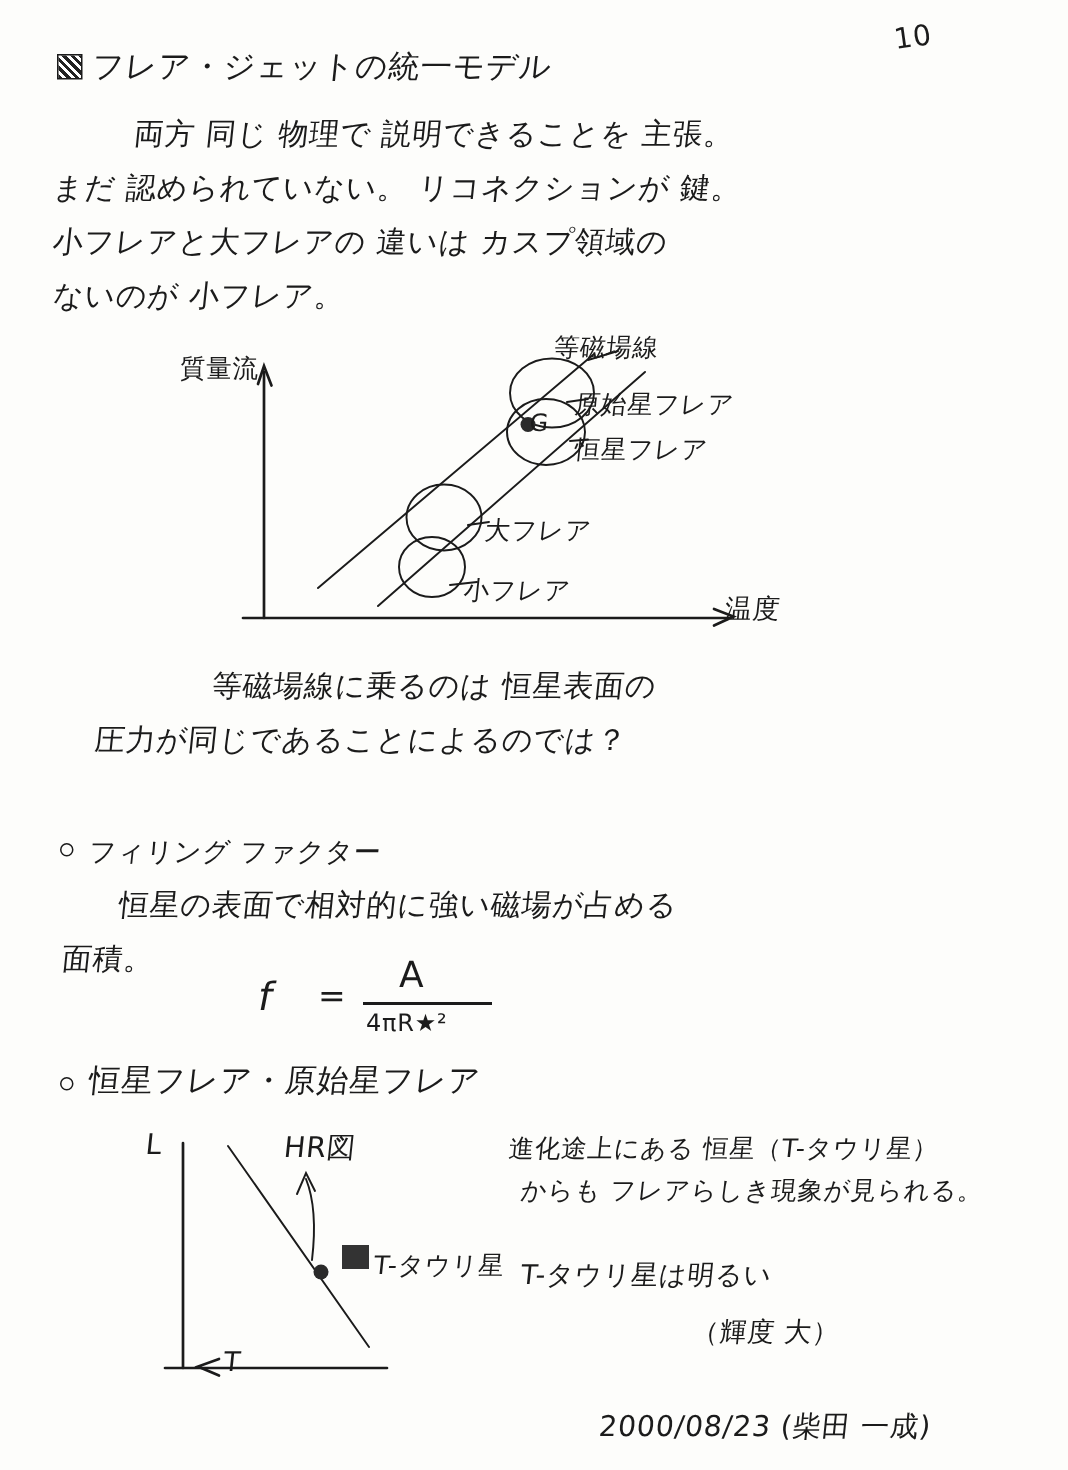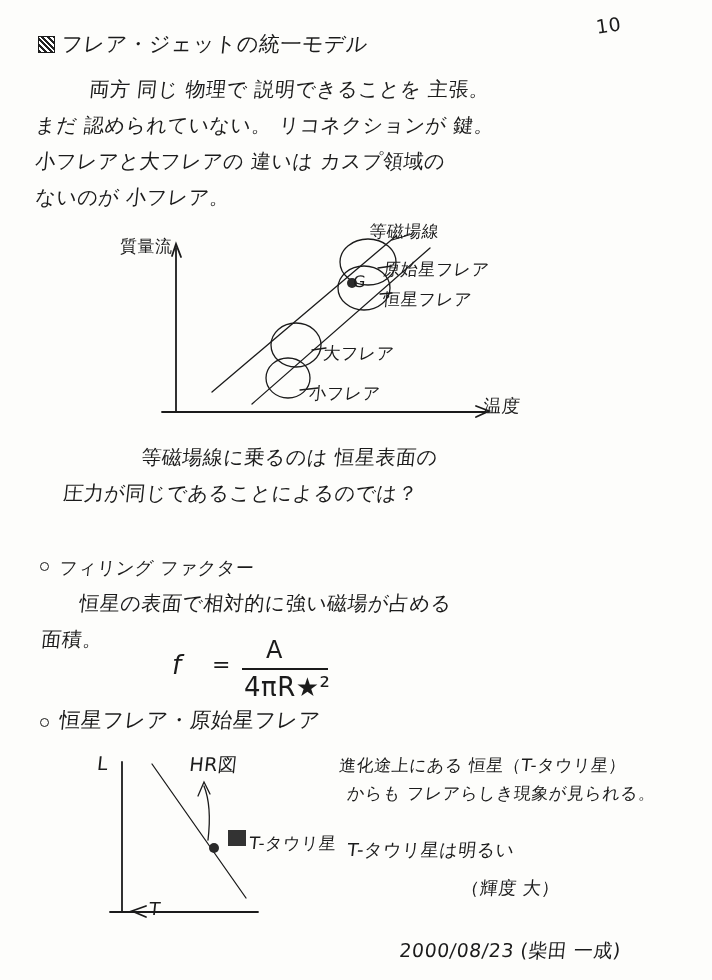--- a/index.html
+++ b/index.html
@@ -67,21 +67,21 @@
 
   .t-fill-head { top: 556px; left: 58px; font-size: 18px; }
   .bullet1 { position: absolute; top: 562px; left: 40px; width: 7px; height: 7px;
              border: 1.5px solid #1b1b1b; border-radius: 50%; }
   .t-fill-1 { top: 590px; left: 78px; font-size: 20px; }
   .t-fill-2 { top: 626px; left: 40px; font-size: 20px; }
   .f-f { position: absolute; top: 650px; left: 172px; font-size: 26px; font-style: italic; }
   .f-eq { position: absolute; top: 652px; left: 212px; font-size: 22px; }
   .f-num { position: absolute; top: 636px; left: 266px; font-size: 24px; }
   .f-bar { position: absolute; top: 668px; left: 242px; width: 86px; height: 2px; background: #1b1b1b; }
-  .f-den { position: absolute; top: 672px; left: 244px; font-size: 26px; }
+  .f-den { position: absolute; top: 672px; left: 244px; font-size: 16px; }
 
   .bullet2 { position: absolute; top: 718px; left: 40px; width: 7px; height: 7px;
              border: 1.5px solid #1b1b1b; border-radius: 50%; }
   .t-sec3 { top: 706px; left: 58px; font-size: 21px; }
 
   
   .t-hr-L { top: 752px; left: 96px; font-size: 19px; }
   .t-hr-label { top: 752px; left: 188px; font-size: 19px; }
   .t-hr-T { top: 898px; left: 148px; font-size: 18px; }
   .t-hr-ttauri { top: 832px; left: 248px; font-size: 17px; }

